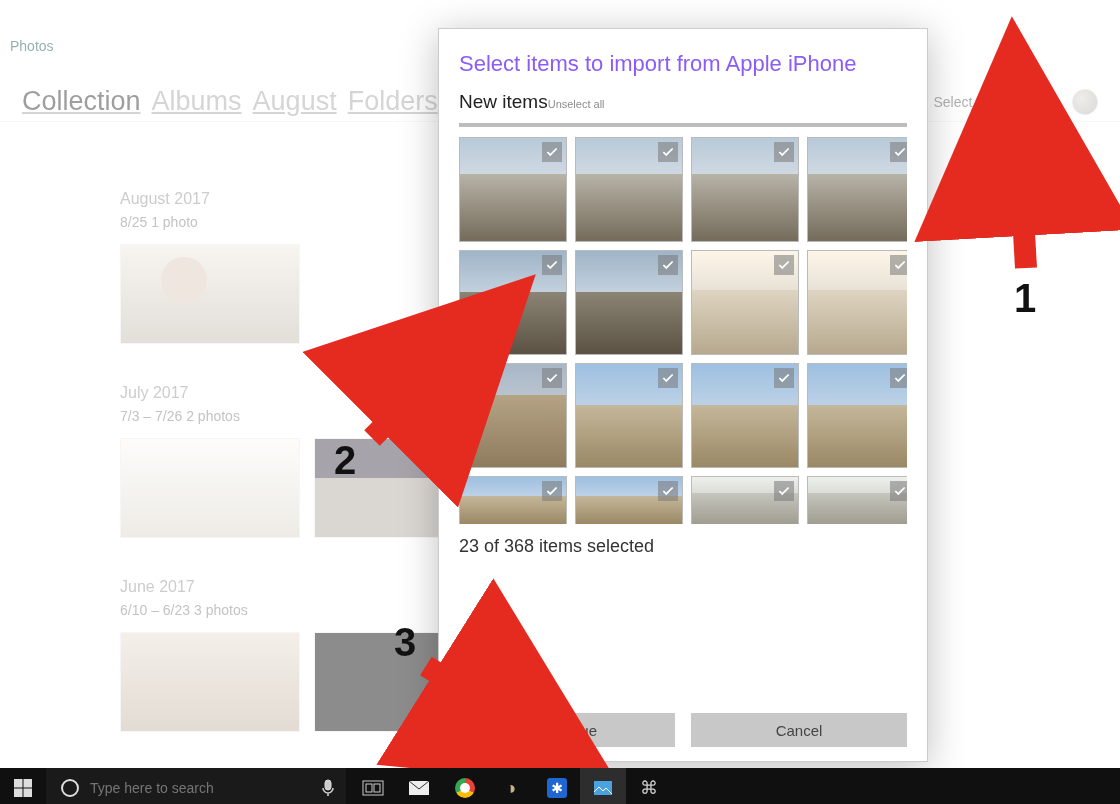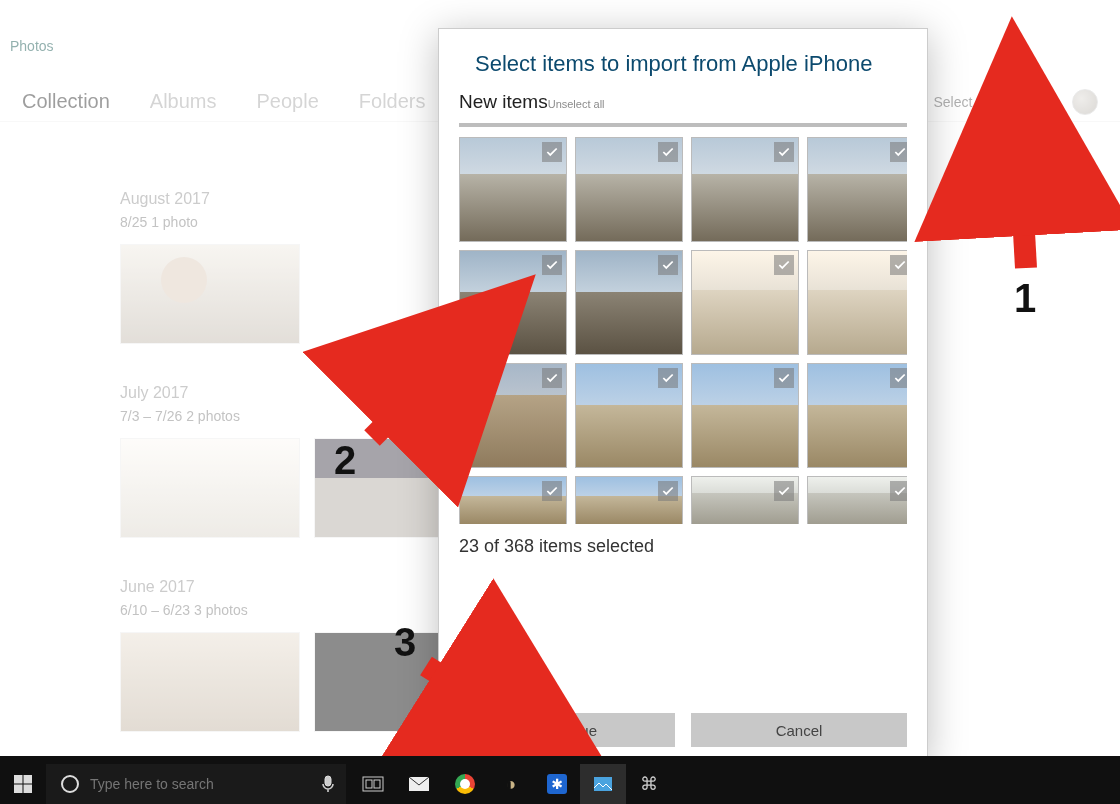--- a/index.html
+++ b/index.html
@@ -2,21 +2,21 @@
 <html><head>
 <meta charset="utf-8">
 <style>
   * { box-sizing: border-box; margin: 0; padding: 0; font-family: "Segoe UI", sans-serif; }
   body { width: 1120px; height: 804px; overflow: hidden; background: #fff; position: relative; }
 
   
   .app-wrap { width:1120px; height:804px; position:relative; background:#fff; }
   .titlebar { position:absolute; top:38px; left:10px; font-size:14px; color:#0f766e; }
   .toolbar { position:absolute; top:82px; left:0; right:0; height:40px; display:flex; align-items:center; padding:0 22px; background:linear-gradient(#f7f7f7,#f2f2f2); border-bottom:1px solid #e6e6e6;}
-  .tabs { display:flex; gap:40px; font-size:20px; color:#a9a9a9; }
+  .tabs { display:flex; gap:11px; font-size:27px; color:#a9a9a9;text-decoration:underline; }
   .tabs .active { color:#4a4a4a; }
   .toolbar-right { margin-left:auto; display:flex; align-items:center; gap:18px; font-size:14px; color:#6a6a6a;}
   .import-btn { display:flex; align-items:center; gap:6px; cursor:pointer;}
   .import-icon { width:18px; height:18px; }
   .avatar { width:26px; height:26px; border-radius:50%; background:radial-gradient(circle at 35% 35%, #d9d3ca, #b8b0a4); border:1px solid #ccc;}
   .faded { filter:opacity(0.55) saturate(0.5) brightness(1.05); }
 
   .collection { position:absolute; top:190px; left:120px; right:20px; }
   .section { margin-bottom:40px; }
   .section-title { color:#9a9a9a; font-size:16px; margin-bottom:6px;}
@@ -25,21 +25,21 @@
   .thumb { width:180px; height:100px; background:#d7cdbf; border:1px solid #e3e3e3; }
   .thumb.person { background:linear-gradient(#e9e1d3,#c7b9a6); position:relative;}
   .thumb.lighthouse { background:linear-gradient(#f2ede5,#d9d0bf); }
   .thumb.hood { background:linear-gradient(#5a5468 40%,#b6ada0 40%);}
   .thumb.baby { background:linear-gradient(#e6d6c0,#cbb497);}
   .thumb.cat { background:#2b2b2b;}
   .thumb.person::after{content:"";position:absolute;left:40px;top:12px;width:46px;height:46px;border-radius:50%;background:#e3c6ad;}
 
   
   .dialog { position:absolute; left:438px; top:28px; width:490px; height:734px; background:#fff; border:1px solid #ccc; box-shadow:0 6px 36px rgba(0,0,0,0.25); padding:22px 20px 14px 20px; display:flex; flex-direction:column;}
-  .dlg-title { font-size:22px; color:#0c4a6e; font-weight:400; margin-bottom:14px;margin-left:16px;}
+  .dlg-title { font-size:22px; color:#8b5cf6; font-weight:400; margin-bottom:14px;}
   .dlg-sub-row { display:flex; align-items:baseline; gap:0; margin-bottom:4px;}
   .dlg-sub { font-size:19px; color:#222;}
   .unselect { font-size:11px; color:#8c8c8c; cursor:pointer;}
   .sep { height:4px; background:#bdbdbd; margin:6px 0 10px 0;}
   .grid { display:grid; grid-template-columns:repeat(4,1fr); gap:8px; overflow:hidden; }
   .ph { width:108px; height:105px; border:1px solid #bbb; position:relative; cursor:pointer; }
   .ph.row4 { height:48px; border-bottom:none;}
   .ph .chk { position:absolute; top:4px; right:4px; width:20px; height:20px; background:rgba(120,120,120,0.55); display:flex; align-items:center; justify-content:center;}
   .ph .chk svg { width:14px; height:14px; stroke:#fff; fill:none; stroke-width:3;}
   
@@ -53,21 +53,21 @@
   .selected-line { font-size:18px; color:#333; margin-top:12px;}
   .dlg-buttons { margin-top:auto; display:flex; gap:16px;justify-content:space-between;}
   .dlg-buttons button { flex:1; height:34px; border:none; background:#c8c8c8; color:#444; font-size:15px; cursor:pointer;}
 
   
   .arrow { position:absolute; pointer-events:none; }
   .arrow svg { overflow:visible;}
   .ann-label { position:absolute; font-size:40px; font-weight:800; color:#111; pointer-events:none;}
 
   
-  .taskbar { position:absolute; left:0; right:0; bottom:0; height:48px; background:#101010; display:flex; align-items:flex-end; color:#ddd;}
+  .taskbar { position:absolute; left:0; right:0; bottom:0; height:36px; background:#101010; display:flex; align-items:flex-start; color:#ddd;}
   .tb-btn { width:46px; height:40px; display:flex; align-items:center; justify-content:center; cursor:pointer;}
   .tb-btn svg{stroke:#ddd;fill:none;}
   .search { display:flex; align-items:center; background:#1a1a1a; height:40px; width:300px; padding-left:4px;}
   .search .circ{ width:40px; display:flex; align-items:center; justify-content:center;}
   .search input { background:transparent; border:none; outline:none; color:#bbb; font-size:14px; width:220px;}
   .tb-icons { display:flex; margin-left:4px;}
   .tb-icons .ic { width:46px; height:40px; display:flex; align-items:center; justify-content:center; font-size:18px; cursor:pointer;}
   .ic.active{ background:#2d2d2d;}
   .chrome{width:20px;height:20px;border-radius:50%;background:conic-gradient(#ea4335 0 120deg,#fbbc05 120deg 240deg,#34a853 240deg 360deg);position:relative;}
   .chrome::after{content:"";position:absolute;inset:5px;border-radius:50%;background:#fff;}
@@ -79,21 +79,21 @@
 
 <div class="app-wrap">
 
   <div class="faded">
     <div class="titlebar">Photos</div>
 
     <div class="toolbar">
       <div class="tabs">
         <span class="active">Collection</span>
         <span>Albums</span>
-        <span>People</span>
+        <span>August</span>
         <span>Folders</span>
       </div>
       <div class="toolbar-right">
         <span>Select</span>
         <span class="import-btn">
           <svg class="import-icon" viewBox="0 0 24 24">
               <path d="M12 3v10m0 0l-4-4m4 4l4-4M4 17v2a2 2 0 002 2h12a2 2 0 002-2v-2" stroke="#6a6a6a" stroke-width="2" fill="none"></path>
             </svg>
           <span>Import</span>
         </span>

